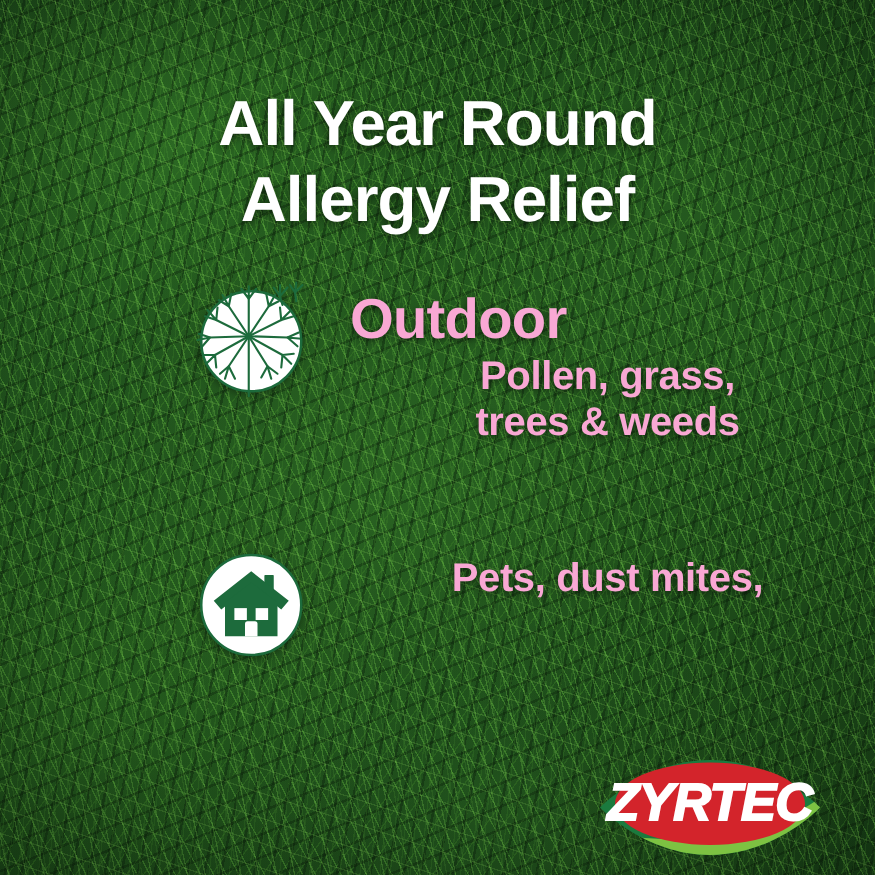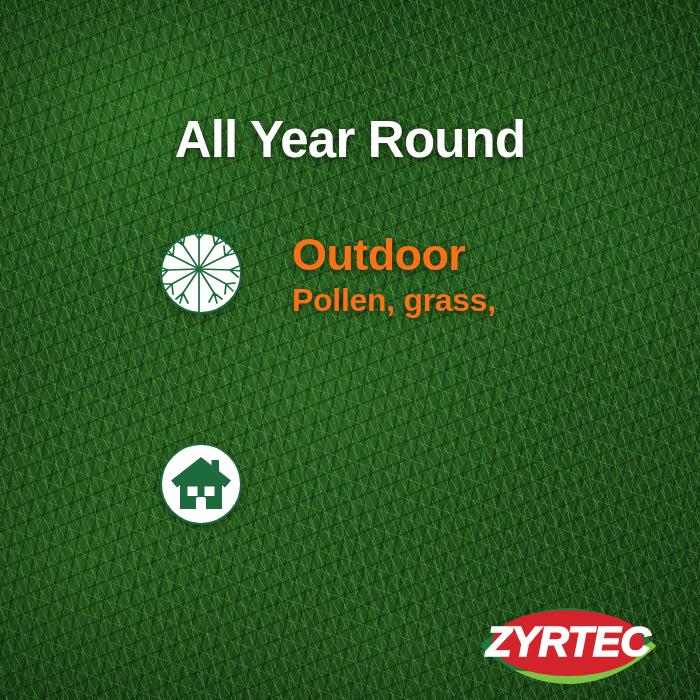--- a/index.html
+++ b/index.html
@@ -104,21 +104,21 @@
     left: 0;
     right: 0;
     text-align: center;
     color: #ffffff;
     font-size: 51px;
     line-height: 61px;
     font-weight: 700;
     letter-spacing: -0.8px;
     text-shadow: 0 2px 7px rgba(0,0,0,0.55);
   }
-  .headline .hl-line { display: block; margin-top: 41px; }
+  .headline .hl-line { display: block; }
 
   .feature {
     position: absolute;
     left: 0;
     right: 0;
   }
   .feature.outdoor { top: 230px; }
   .feature.indoor  { top: 441px; }
 
   .icon-circle {
@@ -134,41 +134,41 @@
     box-shadow: 0 2px 8px rgba(0,0,0,0.40);
     display: flex;
     align-items: center;
     justify-content: center;
     overflow: visible;
   }
   .icon-circle svg { display: block; overflow: visible; }
 
   .feature-text {
     position: absolute;
-    left: 292px;
+    left: 280px;
     top: 0;
     right: 8px;
-    color: #f97316;
+    color: #f9a8d4;
     text-shadow: 0 2px 6px rgba(0,0,0,0.55);
   }
   .feature-title {
     font-size: 45px;
     line-height: 49px;
     font-weight: 700;
     letter-spacing: -0.6px;
     margin: 0;
   }
   .feature-desc {
     font-size: 32px;
     line-height: 37px;
     font-weight: 700;
     letter-spacing: -0.3px;
     margin: 3px 0 0 0;
   }
-  .feature-desc .dl { display: block; }
+  .feature-desc .dl { display: block; text-align: center; }
 
   
   .logo {
     position: absolute;
     left: 468px;
     top: 596px;
     width: 196px;
     height: 96px;
   }
   .logo svg { display: block; }
@@ -182,20 +182,21 @@
   <div class="blades b1"></div>
   <div class="blades b2"></div>
   <div class="blades b3"></div>
   <div class="blades b4"></div>
   <div class="grass-vignette"></div>
 
   <div class="content">
 
     <h1 class="headline">
       <span class="hl-line">All Year Round</span>
+      <span class="hl-line">Allergy Relief</span>
     </h1>
 
     <div class="feature outdoor">
       <div class="icon-circle">
         <span>
           <svg width="78" height="96" viewBox="0 0 78 96" fill="none" stroke="#1d6b3c" stroke-width="1.7" stroke-linecap="round" stroke-linejoin="round">
 
             <path d="M37 44 L37 92"></path>
 
             <g>
@@ -243,20 +244,21 @@
               <path d="M62 12 L57 5 M62 12 L62 3 M62 12 L68 5 M62 12 L64 19"></path>
               <path d="M74 9 L70 3 M74 9 L75 1 M74 9 L80 3 M74 9 L75 16"></path>
             </g>
           </svg>
         </span>
       </div>
       <div class="feature-text">
         <p class="feature-title">Outdoor</p>
         <p class="feature-desc">
           <span class="dl">Pollen, grass,</span>
+          <span class="dl">trees &amp; weeds</span>
         </p>
       </div>
     </div>
 
     <div class="feature indoor">
       <div class="icon-circle">
         <span>
           <svg width="62" height="58" viewBox="0 0 62 58" fill="#1d6b3c">
 
             <rect x="41.5" y="5" width="7.5" height="13" rx="0.6"></rect>
@@ -267,20 +269,21 @@
 
             <rect x="17.5" y="31.5" width="10" height="9.5" fill="#ffffff"></rect>
             <rect x="34.5" y="31.5" width="10" height="9.5" fill="#ffffff"></rect>
 
             <path d="M26 54 L26 44 Q26 42 28 42 L34 42 Q36 42 36 44 L36 54 Z" fill="#ffffff"></path>
           </svg>
         </span>
       </div>
       <div class="feature-text">
         <p class="feature-desc">
+          <span class="dl">Pets, dust mites,</span>
         </p>
       </div>
     </div>
 
     <div class="logo">
       <svg width="196" height="96" viewBox="0 0 196 96">
         <defs>
           <clipPath id="leafClip">
             <path d="M12 50 C12 50 48 12 100 12 C152 12 188 50 188 50
                      C188 50 152 88 100 88 C48 88 12 50 12 50 Z"></path>

